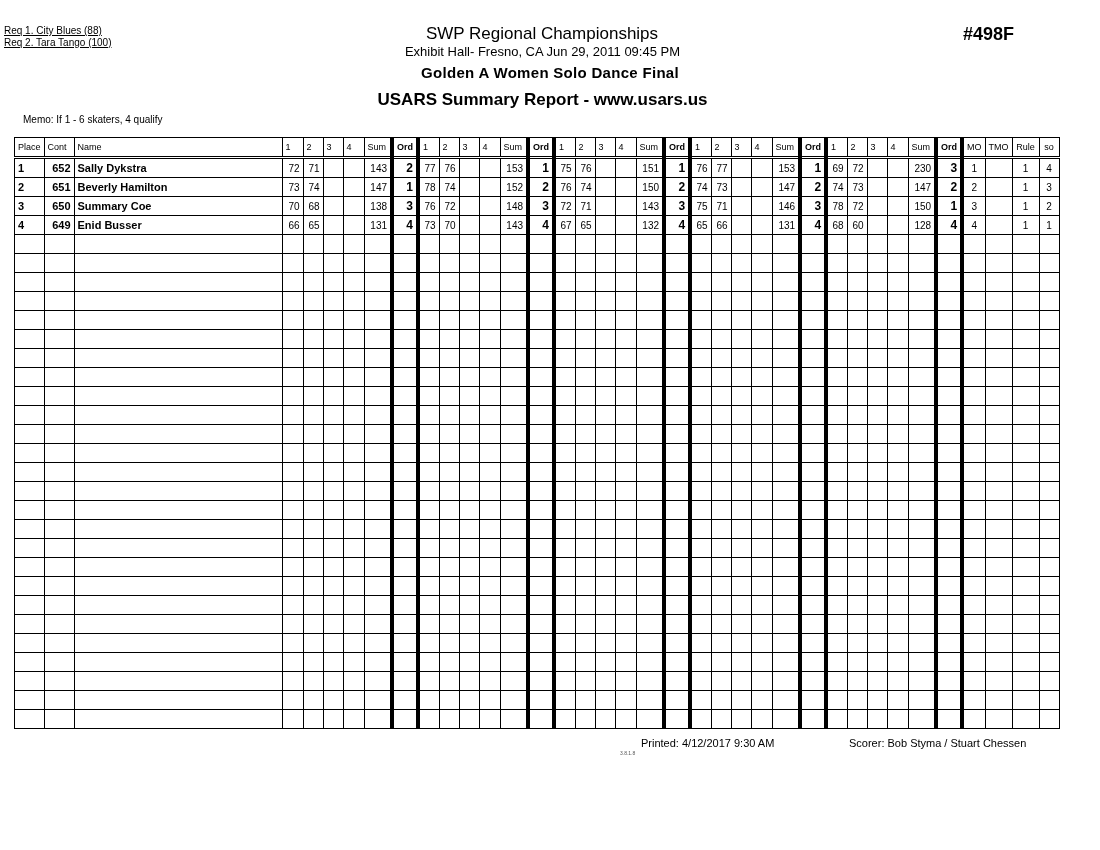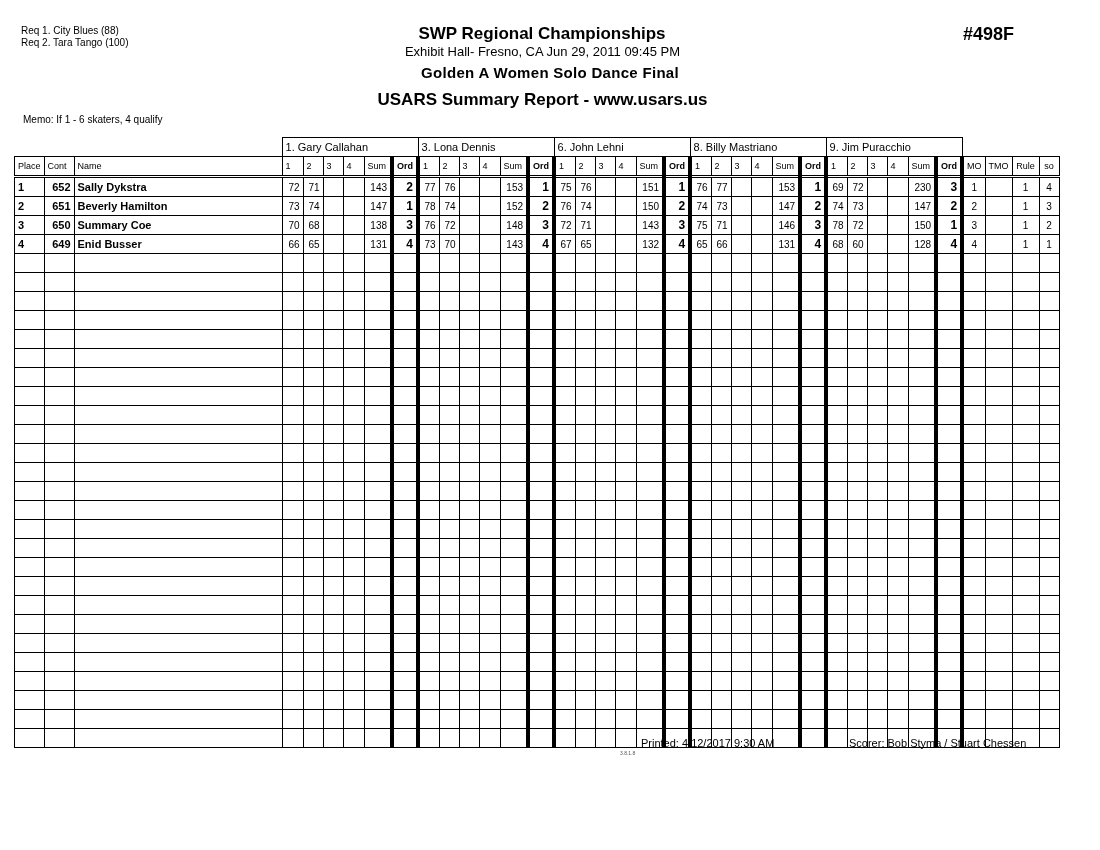--- a/index.html
+++ b/index.html
@@ -1,19 +1,19 @@
 <!DOCTYPE html>
 <html><head>
 <meta charset="utf-8">
 <style>
   html, body { margin:0; padding:0; background:#ffffff; }
   body { width:1100px; height:850px; position:relative; overflow:hidden; font-family:"Liberation Sans", sans-serif; color:#000; }
   .abs { position:absolute; white-space:nowrap; }
-  .req { left:21px; font-size:10px; line-height:12px; }
-  .title1 { left:0; width:1084px; text-align:center; top:24px; font-size:17px; font-weight:bold; }
+  .req { left:4px; font-size:10px; line-height:12px;text-decoration:underline; }
+  .title1 { left:0; width:1084px; text-align:center; top:24px; font-size:17px; font-weight:normal; }
   .title2 { left:0; width:1085px; text-align:center; top:44px; font-size:13px; }
   .title3 { left:0; width:1100px; text-align:center; top:64px; font-size:15px; font-weight:bold; letter-spacing:0.3px; }
   .title4 { left:0; width:1085px; text-align:center; top:90px; font-size:17px;font-weight:bold; }
   .evt { left:963px; top:24px; font-size:18px; font-weight:bold; }
   .memo { left:23px; top:114px; font-size:10px; }
   table.grid { position:absolute; left:14px; top:137px; border-collapse:collapse; table-layout:fixed; font-size:10px; }
   table.grid td { border:1px solid #000; padding:0 3px; height:18px; overflow:hidden; white-space:nowrap; }
   table.grid tr.judges td { height:18px; font-size:11px; }
   table.grid tr.judges td.blank { border:none; }
   table.grid tr.hdr td { height:18px; font-size:9px; border-bottom:3px double #000; }
@@ -72,29 +72,20 @@
       <col style="width: 20px;">
       <col style="width: 21px;">
       <col style="width: 28px;">
       <col style="width: 23px;">
       <col style="width: 21px;">
       <col style="width: 26px;">
       <col style="width: 27px;">
       <col style="width: 20px;">
     </colgroup>
   <tbody id="tb">
-      <tr class="judges">
-        <td class="blank" colspan="3"></td>
-        <td colspan="6">1.  Gary Callahan</td>
-        <td colspan="6">3.  Lona Dennis</td>
-        <td colspan="6">6.  John Lehni</td>
-        <td colspan="6">8.  Billy Mastriano</td>
-        <td colspan="6">9.  Jim Puracchio</td>
-        <td class="blank" colspan="4"></td>
-      </tr>
       <tr class="hdr">
         <td>Place</td>
         <td>Cont</td>
         <td>Name</td>
         <td>1</td>
         <td>2</td>
         <td>3</td>
         <td>4</td>
         <td>Sum</td>
         <td class="ordc">Ord</td>

